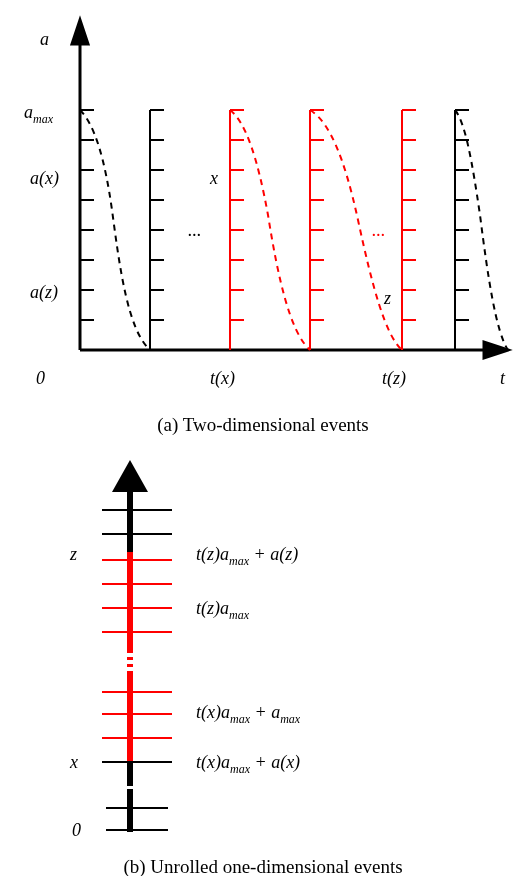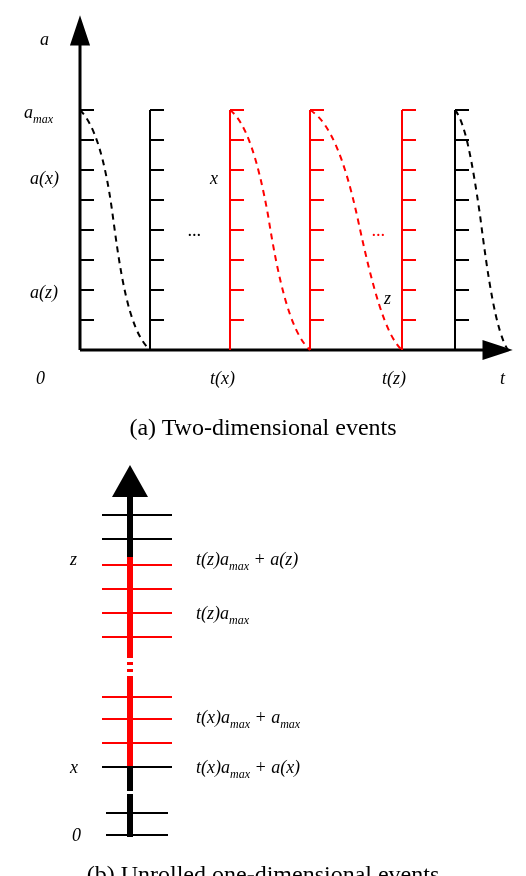--- a/index.html
+++ b/index.html
@@ -6,21 +6,21 @@
     margin: 0;
     padding: 10px;
     font-family: 'Times New Roman', Times, serif;
     font-size: 18px;
     background: #fff;
     color: #000;
     width: 526px;
     box-sizing: border-box;
   }
   .figure-panel { width: 506px; }
-  .caption { text-align: center; margin: 4px 0 16px 0; font-size: 24px; }
+  .caption { text-align: center; margin: 4px 0 16px 0; font-size: 19px; }
   svg { display: block; }
   .lbl { font-family: 'Times New Roman', Times, serif; font-style: italic; font-size: 18px; }
 </style>
 </head>
 <body>
 
 <div class="figure-panel">
 <svg viewBox="0 0 506 400" width="506" height="400">
 
   <g>

